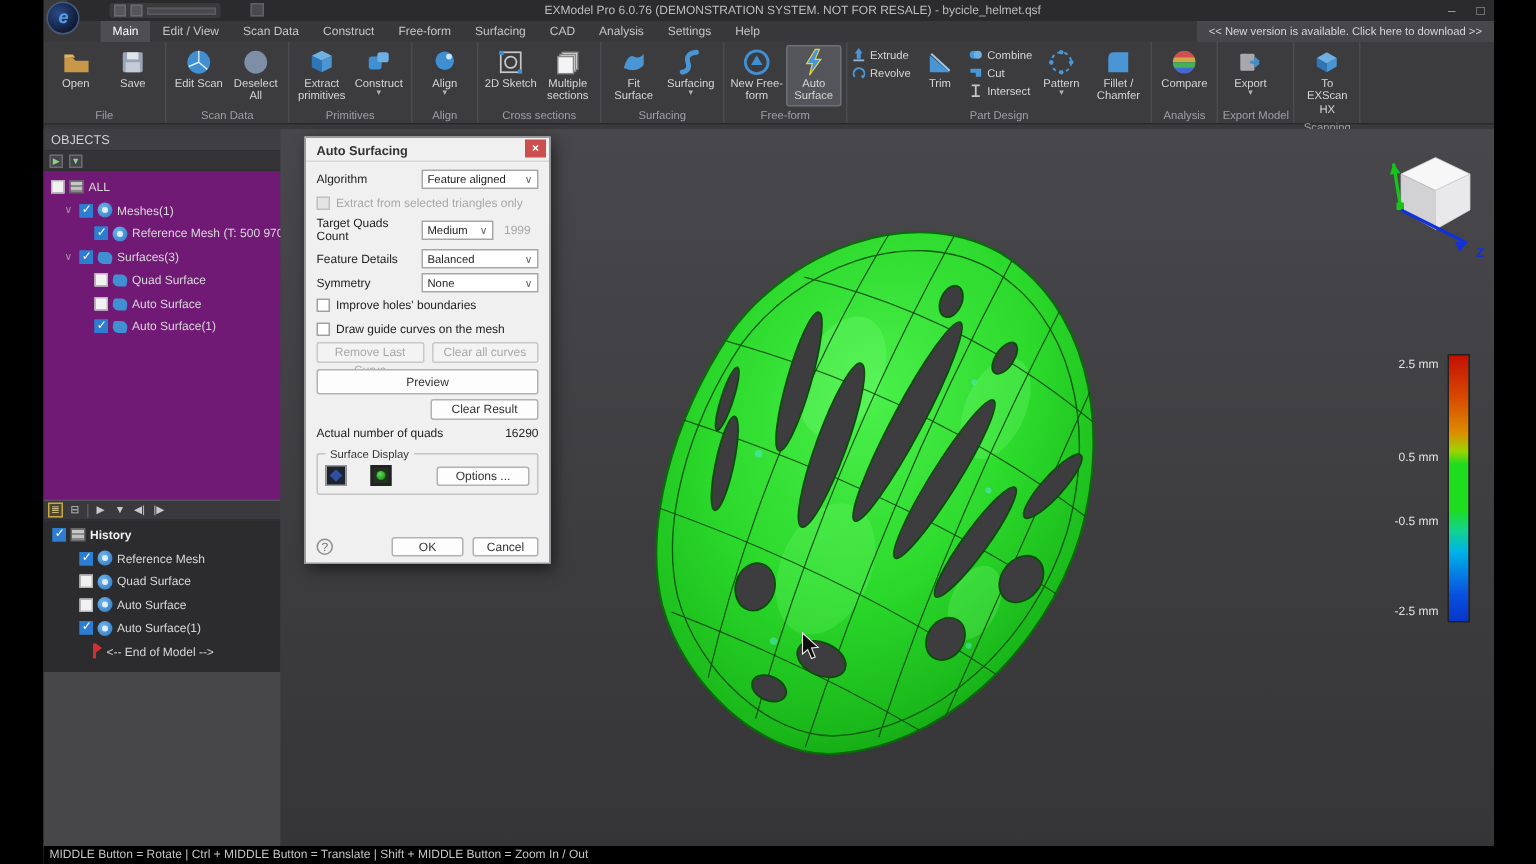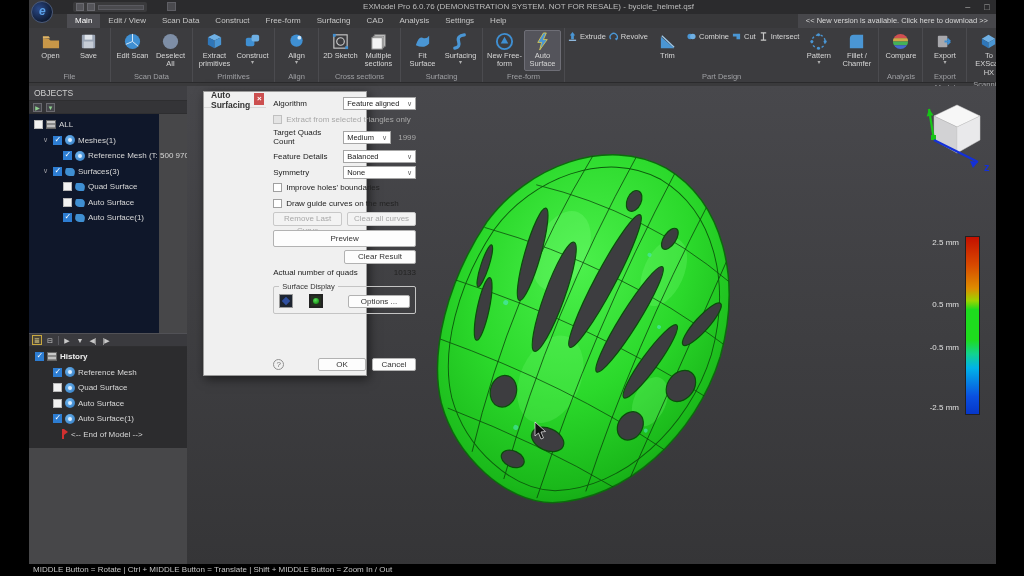--- a/index.html
+++ b/index.html
@@ -42,37 +42,37 @@
     border-right:1px solid #4b4b4f; padding:2px 3px 0 3px; }
   .rgroup .items { display:flex; gap:1px; align-items:flex-start; flex:1; }
   .rgroup .gname { font-size:7.5px; color:#9fa0a4; text-align:center; height:11px;
     line-height:11px; }
   .rbtn { display:flex; flex-direction:column; align-items:center; width:37px; padding:1px 0;
     font-size:7.5px; line-height:1.12; text-align:center; color:#d6d6d6; border-radius:2px;
     border:1px solid transparent; cursor:default; }
   .rbtn.active { background:#54545b; border-color:#6e6e76; }
   .rbtn .ric { width:19px; height:19px; margin-bottom:1px; }
   .caret-dn { font-size:6px; color:#b0b0b0; line-height:4px; }
-  .stack { display:flex; flex-direction:row; justify-content:flex-start; gap:3px;
+  .stack { display:flex; flex-direction:column; justify-content:flex-start; gap:3px;
     padding-top:2px; }
   .sitem { display:flex; align-items:center; gap:3px; font-size:7.5px; color:#d6d6d6; }
   .sitem svg { width:9px; height:9px; }
 
   
   .main { position:absolute; left:0; top:86px; width:100%; height:481px; }
   .leftpanel { position:absolute; left:0; top:0; width:158px; height:481px; background:#474749; }
   .objhead { position:absolute; left:0; top:0; width:158px; height:15px; background:#3f3f43;
     color:#cfcfcf; font-size:8.5px; line-height:15px; padding-left:5px;
     border-bottom:1px solid #2e2e30; }
   .filterrow { position:absolute; left:0; top:15px; width:158px; height:13px; background:#343437;
     display:flex; align-items:center; gap:4px; padding-left:4px;
     border-bottom:1px solid #2e2e30; }
   .fic { width:9px; height:9px; border:1px solid #6a6a70; background:#44444a; color:#8fd08f;
     font-size:6px; line-height:8px; text-align:center; }
-  .objtree { position:absolute; left:0; top:28px; width:130px; height:219px; background:#0f172a;
+  .objtree { position:absolute; left:0; top:28px; width:158px; height:219px; background:#701a75;
     padding-top:3px; }
   .histbar { position:absolute; left:0; top:247px; width:158px; height:14px; background:#3a3a3e;
     display:flex; align-items:center; gap:3px; padding-left:3px;
     border-top:1px solid #515156; border-bottom:1px solid #2e2e30; }
   .hic { width:10px; height:10px; border:1px solid transparent; color:#c8c8c8; font-size:7px;
     line-height:9px; text-align:center; background:transparent; }
   .hic.active { border-color:#c8a840; background:#4a4538; color:#e8d890; }
   .hdiv { width:1px; height:9px; background:#5a5a60; }
   .histtree { position:absolute; left:0; top:261px; width:158px; height:101px; background:#2c2c2e;
     padding-top:2px; }
@@ -107,21 +107,21 @@
   .scalebar { position:absolute; left:778px; top:150px; width:15px; height:179px;
     border:1px solid #222;
     background:linear-gradient(to bottom,
       #c41000 0%, #d84a00 16%, #de8c00 29%, #9cd400 36%, #1edc1e 41%,
       #1edc1e 58%, #12d38e 66%, #00b2e8 74%, #0a50e0 90%, #0636c8 100%); }
   .slabel { position:absolute; width:52px; text-align:right; font-size:8px; color:#e0e0e0; }
 
   
   .dialog { position:absolute; left:174px; top:91px; width:164px; height:285px; background:#f0f0f0;
     border:1px solid #9a9a9a; box-shadow:2px 3px 10px rgba(0,0,0,.55); z-index:50;
-    font-size:8px; color:#222; display:flex; }
+    font-size:8px; color:#222; display:flex; flex-direction:column; }
   .dtitle { height:16px; background:#f0f0f0; border-bottom:1px solid #d8d8d8; display:flex;
     align-items:center; padding-left:7px; font-size:8.5px; font-weight:600; color:#333; }
   .dclose { margin-left:auto; width:14px; height:12px; background:#cc4f4f; color:#fff;
     font-size:8px; line-height:12px; text-align:center; margin-right:2px; margin-top:-2px;
     cursor:default; }
   .dbody { flex:1; padding:5px 7px 4px 7px; display:flex; flex-direction:column; gap:3.2px; }
   .drow { display:flex; align-items:center; min-height:12px; }
   .dlabel { width:70px; flex:none; }
   .dsel { flex:1; height:13px; background:#fff; border:1px solid #a6a6a6; display:flex;
     align-items:center; padding:0 3px; font-size:7.5px; color:#222; position:relative; }
@@ -661,21 +661,21 @@
       <div class="btnrow">
         <span class="dbtn dis">Remove Last Curve</span>
         <span class="dbtn dis">Clear all curves</span>
       </div>
       <span class="dbtn preview">Preview</span>
       <div class="drow">
         <span class="dbtn rightbtn">Clear Result</span>
       </div>
       <div class="drow">
         <span>Actual number of quads</span>
-        <span style="margin-left:auto">10133</span>
+        <span style="margin-left:auto">16290</span>
       </div>
       <div class="fieldset">
         <span class="legend">Surface Display</span>
         <div class="sdrow">
           <span class="sdbtn b1"></span>
           <span class="sdbtn b2 sel"></span>
           <span class="dbtn sdopts">Options ...</span>
         </div>
       </div>
       <div class="botrow">

